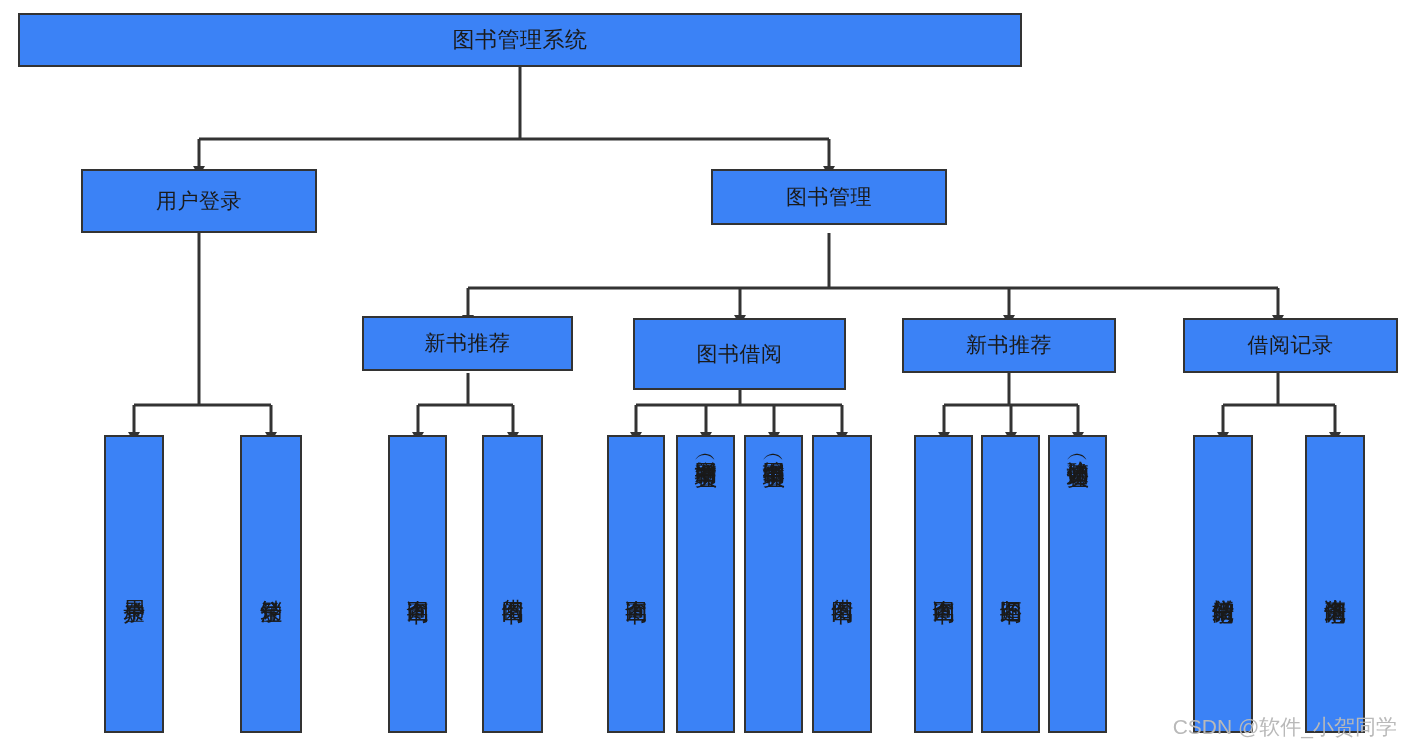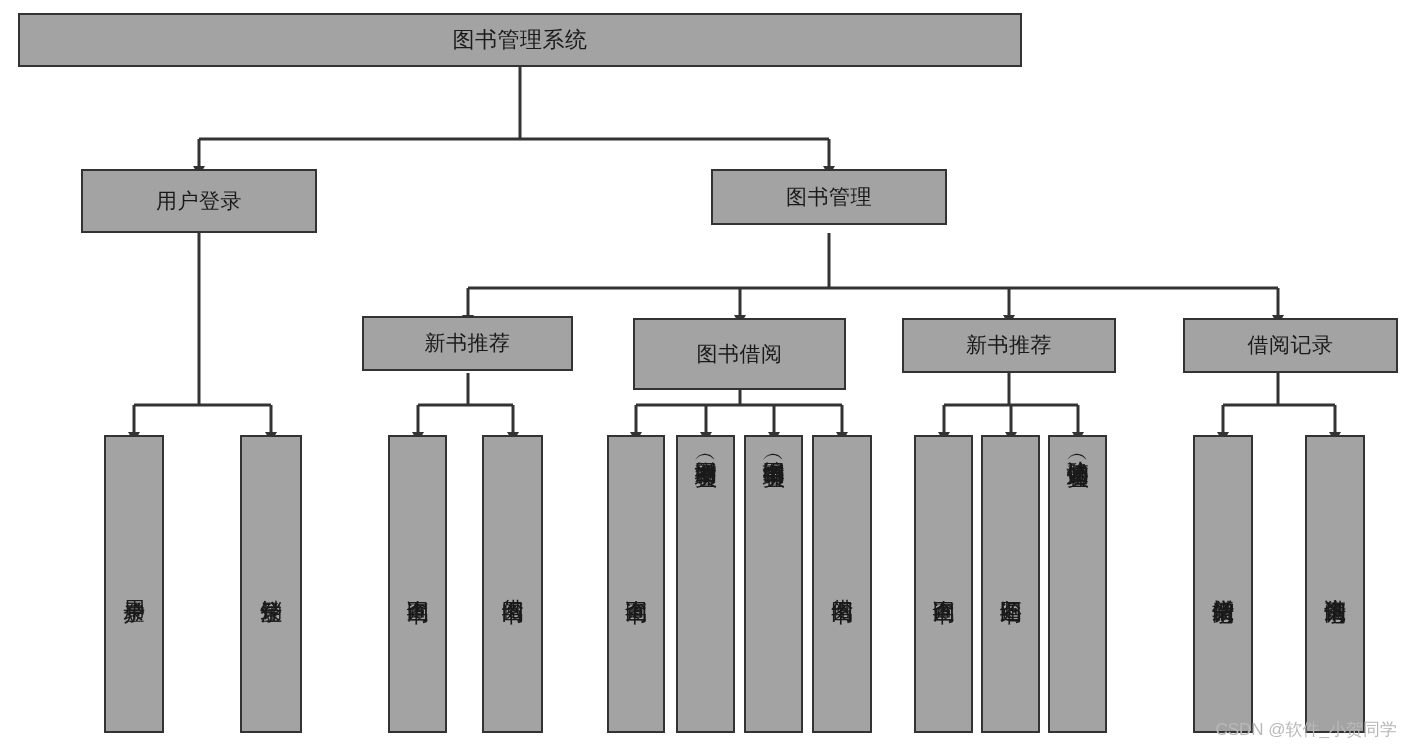--- a/index.html
+++ b/index.html
@@ -22,21 +22,21 @@
     position: absolute;
     left: 0;
     top: 0;
     width: 1405px;
     height: 747px;
   }
   .node {
     position: absolute;
     box-sizing: border-box;
     border: 2px solid #333333;
-    background: #a3a3a3;
+    background: #3b82f6;
     display: flex;
     align-items: center;
     justify-content: center;
     text-align: center;
     color: #1a1a1a;
     line-height: 1.18;
     z-index: 2;
   }
   .node-label {
     display: block;
@@ -64,21 +64,21 @@
   }
   
   .node.vertical.centered {
     align-items: center;
     padding-top: 0;
   }
   #watermark {
     position: absolute;
     right: 8px;
     bottom: 6px;
-    font-size: 17px;
+    font-size: 21px;
     color: #b9b9b9;
     z-index: 3;
     white-space: nowrap;
     font-family: "Liberation Sans", "DejaVu Sans", sans-serif;
   }
 </style>
 </head>
 <body>
 
 <div id="diagram-root">

